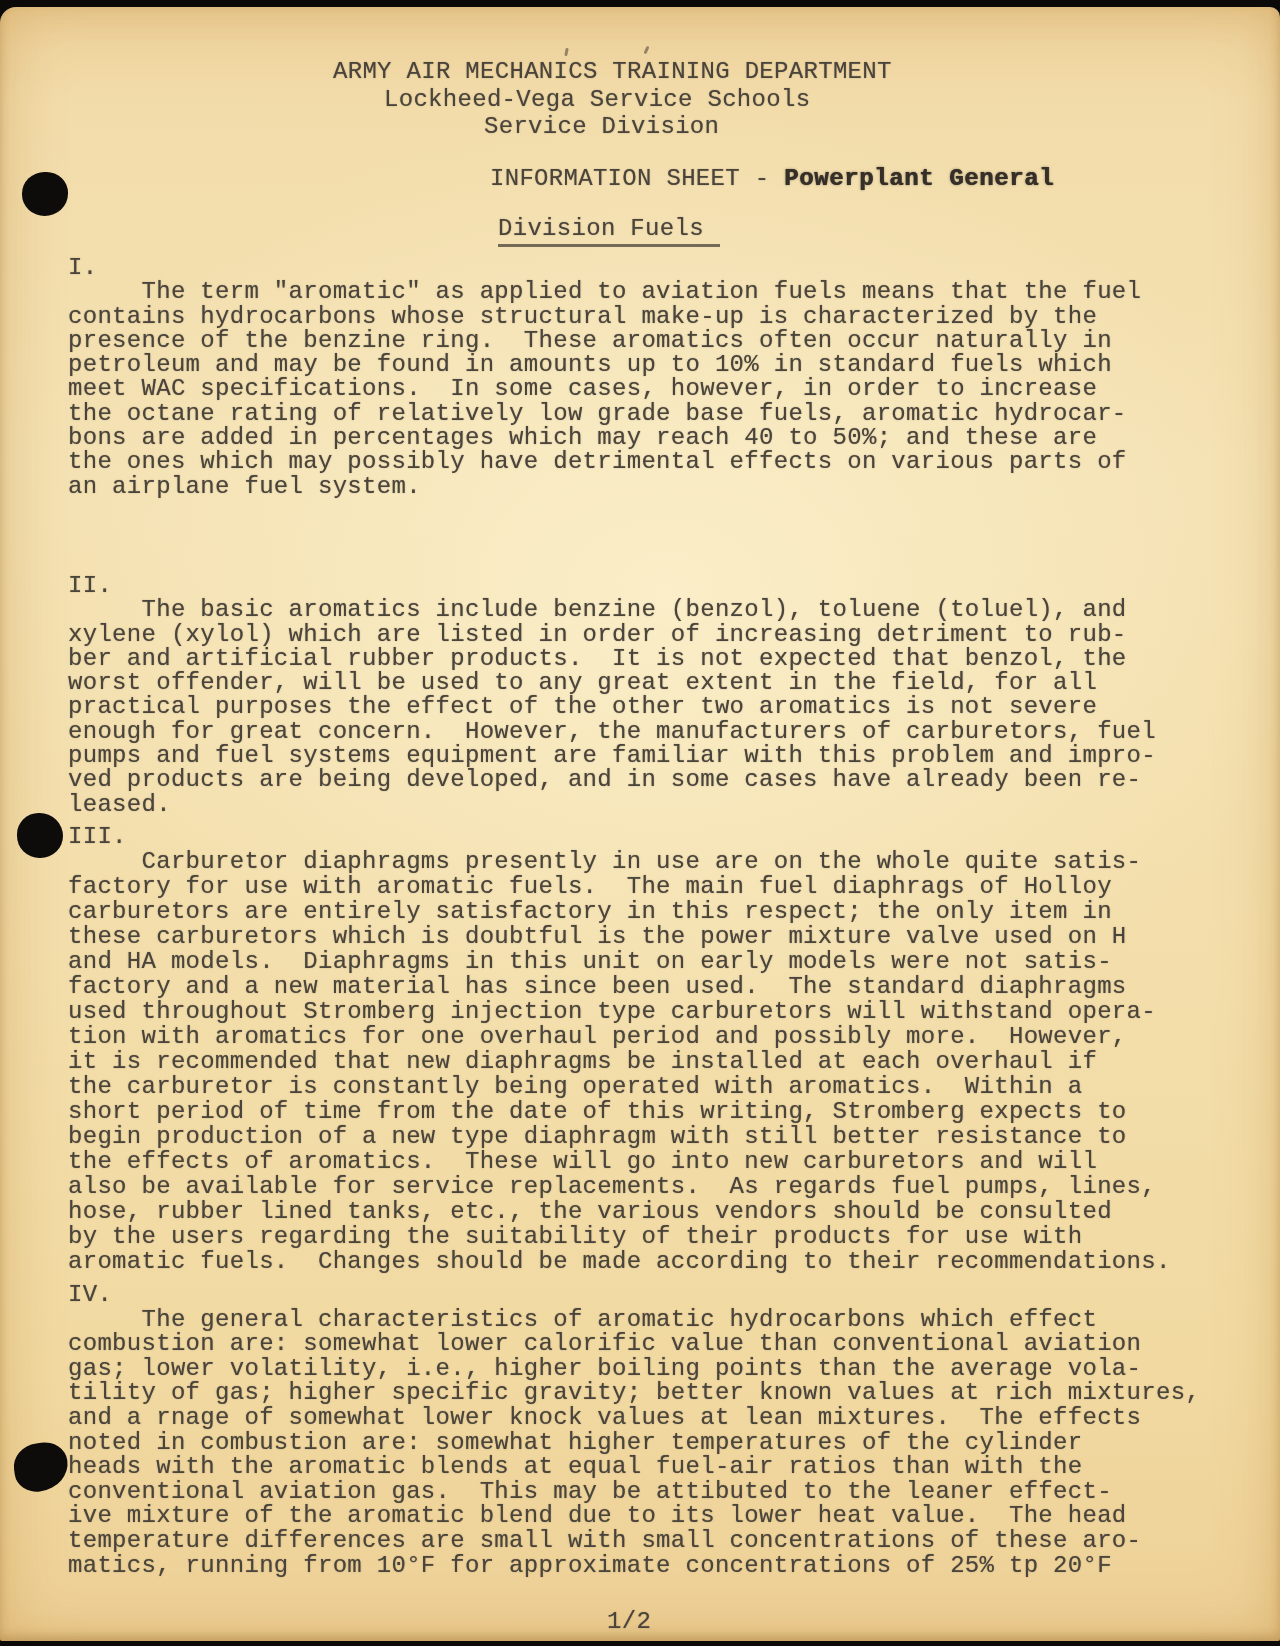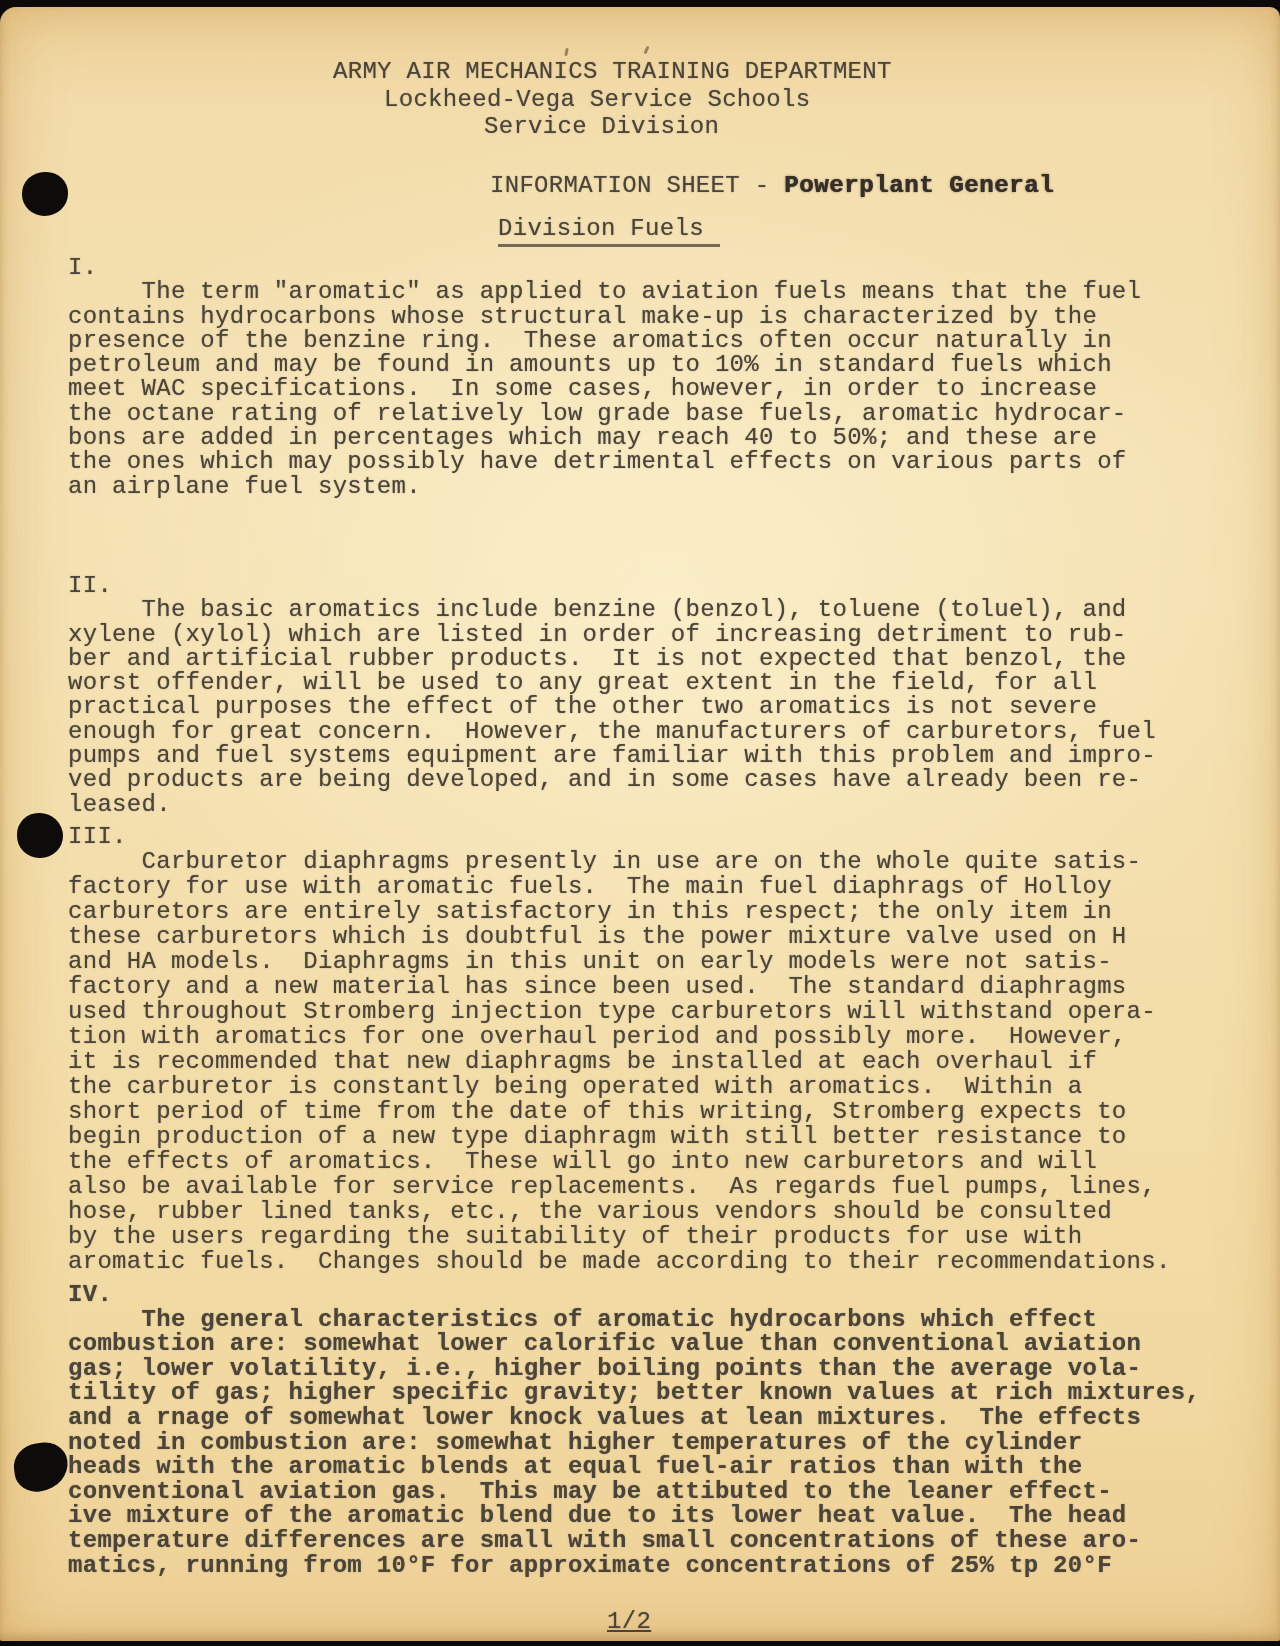--- a/index.html
+++ b/index.html
@@ -47,40 +47,40 @@
     position:absolute;
     background:#0d0c0a;
     border-radius:50% 48% 52% 50%;
   }
   .speck{
     position:absolute;background:rgba(74,66,53,0.55);
     width:3px;height:8px;border-radius:2px;transform:rotate(12deg);
   }
   .section{line-height:24.3px;}
   .section-iii{line-height:25px;margin-top:10px;}
-  .section-iv{line-height:24.6px;font-weight:bold;}
+  .section-iv{line-height:24.6px;}
 </style>
 </head>
 <body>
 
 <div class="scan">
   <div class="paper">
 
     <div class="hole" style="left:22px;top:165px;width:46px;height:44px;"></div>
     <div class="hole" style="left:17px;top:806px;width:46px;height:45px;border-radius:48% 52% 50% 50%;"></div>
     <div class="hole" style="left:14px;top:1436px;width:54px;height:48px;border-radius:52% 48% 62% 46%;transform:rotate(-8deg);"></div>
 
     <div class="speck" style="left:565px;top:41px;"></div>
     <div class="speck" style="left:645px;top:39px;transform:rotate(25deg);"></div>
 
     <div class="abs ink" style="left:333px;top:51px;">ARMY AIR MECHANICS TRAINING DEPARTMENT</div>
     <div class="abs ink" style="left:384px;top:79px;">Lockheed-Vega Service Schools</div>
     <div class="abs ink" style="left:484px;top:106px;text-align:right;">Service Division</div>
 
-    <div class="abs ink" style="left:490px;top:158px;margin-top:7px;"><span>INFORMATION SHEET - </span><span class="stamp">Powerplant General</span></div>
+    <div class="abs ink" style="left:490px;top:158px;"><span>INFORMATION SHEET - </span><span class="stamp">Powerplant General</span></div>
 
     <div class="abs ink" style="left:498px;top:208px;"><span class="title-underline">Division Fuels</span></div>
 
     <pre class="abs ink section" style="left:68px;top:249px;">I.
      The term "aromatic" as applied to aviation fuels means that the fuel
 contains hydrocarbons whose structural make-up is characterized by the
 presence of the benzine ring.  These aromatics often occur naturally in
 petroleum and may be found in amounts up to 10% in standard fuels which
 meet WAC specifications.  In some cases, however, in order to increase
 the octane rating of relatively low grade base fuels, aromatic hydrocar-
@@ -121,16 +121,16 @@
 gas; lower volatility, i.e., higher boiling points than the average vola-
 tility of gas; higher specific gravity; better known values at rich mixtures,
 and a rnage of somewhat lower knock values at lean mixtures.  The effects
 noted in combustion are: somewhat higher temperatures of the cylinder
 heads with the aromatic blends at equal fuel-air ratios than with the
 conventional aviation gas.  This may be attibuted to the leaner effect-
 ive mixture of the aromatic blend due to its lower heat value.  The head
 temperature differences are small with small concentrations of these aro-
 matics, running from 10°F for approximate concentrations of 25% tp 20°F</pre>
 
-    <div class="abs ink" style="left:607px;top:1601px;text-decoration:underline;">1/2</div>
+    <div class="abs ink" style="left:607px;top:1601px;">1/2</div>
 
   </div>
 </div>
 
 </body></html>

